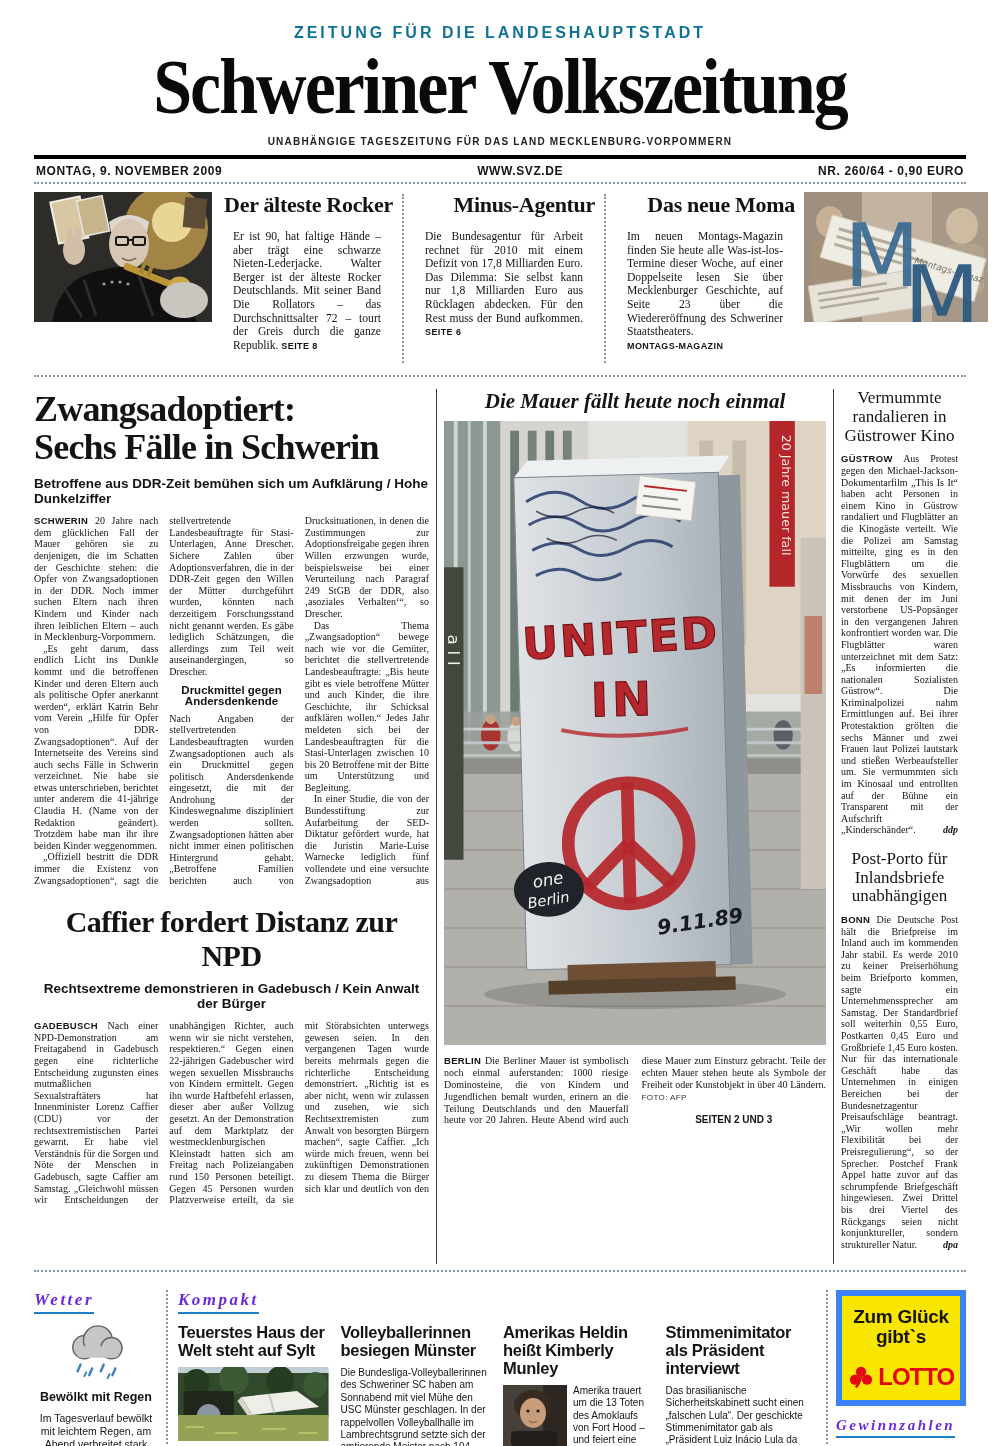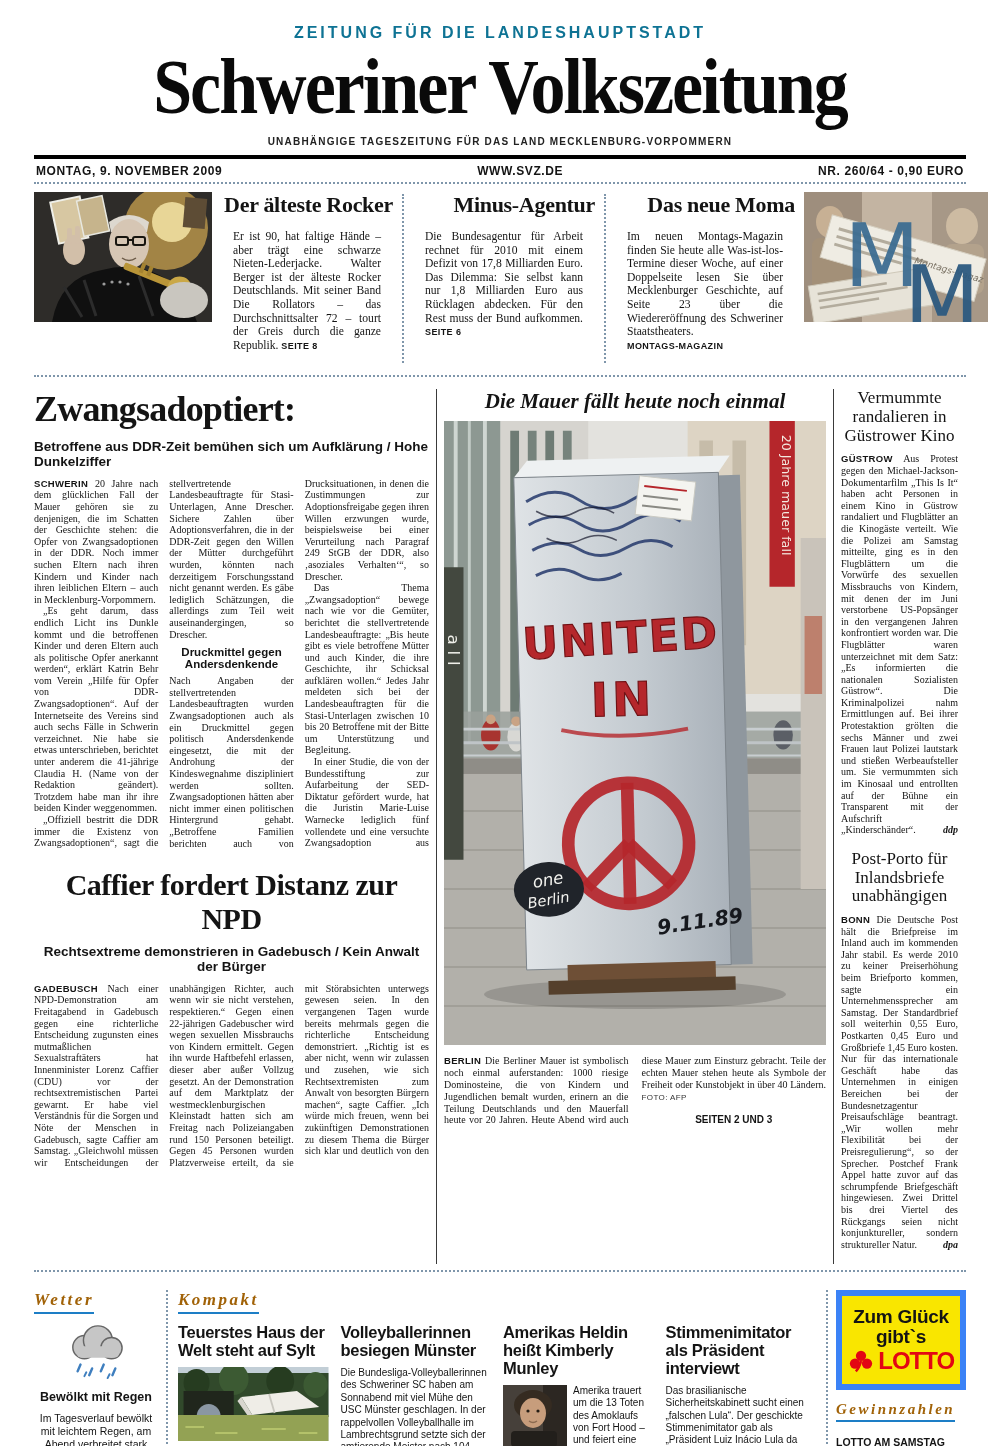--- a/index.html
+++ b/index.html
@@ -71,21 +71,21 @@
           text-align:center;margin-top:10px;}
 
   .side-art{margin-bottom:14px;}
   .side-art h3{font-family:"Liberation Serif",serif;font-weight:normal;font-size:17px;
                line-height:1.1;text-align:center;margin:0 0 8px 0;}
   .side-art .body{font-size:10px;line-height:11.6px;text-align:justify;hyphens:auto;}
 
   
   .bottom{display:flex;margin-top:8px;padding-top:10px;height:292px;box-sizing:border-box;}
   .sec-header{font-family:"Liberation Serif",serif;font-style:italic;font-weight:bold;
-              color:#a16207;font-size:17px;letter-spacing:2.5px;border-bottom:2px solid #1d7ec6;
+              color:#6d28d9;font-size:17px;letter-spacing:2.5px;border-bottom:2px solid #1d7ec6;
               padding-bottom:2px;margin-bottom:8px;display:block;}
   .wetter-col{width:124px;flex:0 0 auto;font-family:"Liberation Sans",sans-serif;}
   .wetter-col .cond{font-weight:bold;font-size:12.5px;text-align:center;margin:6px 0 8px 0;}
   .wetter-col .wtext{font-size:10.5px;line-height:13px;text-align:center;}
   .kompakt-wrap{flex:1;border-left:2px dotted #7f96ab;border-right:2px dotted #7f96ab;
                 margin:0 8px;padding:0 10px;}
   .kompakt-grid{display:grid;grid-template-columns:repeat(4,1fr);column-gap:12px;
                 font-family:"Liberation Sans",sans-serif;}
   .kompakt-grid h3{font-size:16.5px;line-height:1.08;margin:2px 0 7px 0;letter-spacing:-.3px;}
   .kbody{font-size:10px;line-height:12.4px;}
@@ -204,20 +204,21 @@
       <text x="100" y="136" font-family="DejaVu Serif,serif" font-size="88" fill="#2d5a80" opacity="0.95">M</text>
     </svg>
   </div>
   <div class="dotted-h"></div>
 
   <div class="main">
 
     <div class="leftcol">
       <h1 class="big-headline">
         <span>Zwangsadoptiert:</span><br>
+        <span>Sechs Fälle in Schwerin</span>
       </h1>
       <div class="subhead">Betroffene aus DDR-Zeit bemühen sich um Aufklärung / Hohe Dunkelziffer</div>
 
       <div class="cols3 adoption-body">
         <p class="first"><b class="dl">SCHWERIN</b>
            <span>20 Jahre nach dem glücklichen Fall der Mauer gehören sie zu denjenigen, die im Schatten der Geschichte stehen: die Opfer von Zwangsadoptionen in der DDR. Noch immer suchen Eltern nach ihren Kindern und Kinder nach ihren leiblichen Eltern – auch in Mecklenburg-Vorpommern.</span></p>
         <p><span>„Es geht darum, dass endlich Licht ins Dunkle kommt und die betroffenen Kinder und deren Eltern auch als politische Opfer anerkannt werden“, erklärt Katrin Behr vom Verein „Hilfe für Opfer von DDR-Zwangsadoptionen“. Auf der Internetseite des Vereins sind auch sechs Fälle in Schwerin verzeichnet. Nie habe sie etwas unterschrieben, berichtet unter anderem die 41-jährige Claudia H. (Name von der Redaktion geändert). Trotzdem habe man ihr ihre beiden Kinder weggenommen.</span></p>
         <p><span>„Offiziell bestritt die DDR immer die Existenz von Zwangsadoptionen“, sagt die stellvertretende Landesbeauftragte für Stasi-Unterlagen, Anne Drescher. Sichere Zahlen über Adoptionsverfahren, die in der DDR-Zeit gegen den Willen der Mütter durchgeführt wurden, könnten nach derzeitigem Forschungsstand nicht genannt werden. Es gäbe lediglich Schätzungen, die allerdings zum Teil weit auseinandergingen, so Drescher.</span></p>
         <div class="crosshead">Druckmittel gegen Andersdenkende</div>
         <p class="first"><span>Nach Angaben der stellvertretenden Landesbeauftragten wurden Zwangsadoptionen auch als ein Druckmittel gegen politisch Andersdenkende eingesetzt, die mit der Androhung der Kindeswegnahme diszipliniert werden sollten. Zwangsadoptionen hätten aber nicht immer einen politischen Hintergrund gehabt. „Betroffene Familien berichten auch von Drucksituationen, in denen die Zustimmungen zur Adoptionsfreigabe gegen ihren Willen erzwungen wurde, beispielsweise bei einer Verurteilung nach Paragraf 249 StGB der DDR, also ‚asoziales Verhalten‘“, so Drescher.</span></p>
@@ -416,21 +417,21 @@
           <h3>Stimmenimitator als Präsident interviewt</h3>
           <div class="kbody">Das brasilianische Sicherheitskabinett sucht einen „falschen Lula“. Der geschickte Stimmenimitator gab als „Präsident Luiz Inácio Lula da Silva“ in mehreren Ländern Radiointerviews. In einer E-Mail wurde der vermeintliche Staatschef verdutzten Redakteuren als Gesprächspartner zum Thema Rio de Janeiro und Olympia 2016 angeboten. Einer Redakteurin des Senders SBS in Australien kam schon die E-Mail verdächtig vor. Nach einem Interview informierte sie die brasilianische Regierung, die die Täuschung aufdeckte. Das Interview wurde nicht gesendet.</div>
         </div>
       </div>
     </div>
 
     <div class="lotto-col">
       <div class="lotto-ad">
         <div class="l1">Zum Glück</div>
         <div class="l1">gibt`s</div>
-        <div style="margin-top:0;">
+        <div style="margin-top:16px;">
           <svg viewBox="0 0 30 28" width="26" height="24" style="vertical-align:middle;">
             <circle cx="15" cy="8" r="6" fill="#e30613"></circle>
             <circle cx="8" cy="17" r="6" fill="#e30613"></circle>
             <circle cx="22" cy="17" r="6" fill="#e30613"></circle>
             <path d="M15 14 q-2 8 -6 12" stroke="#e30613" stroke-width="3" fill="none"></path>
           </svg>
           <span class="lotto-brand">LOTTO</span>
         </div>
       </div>
 

